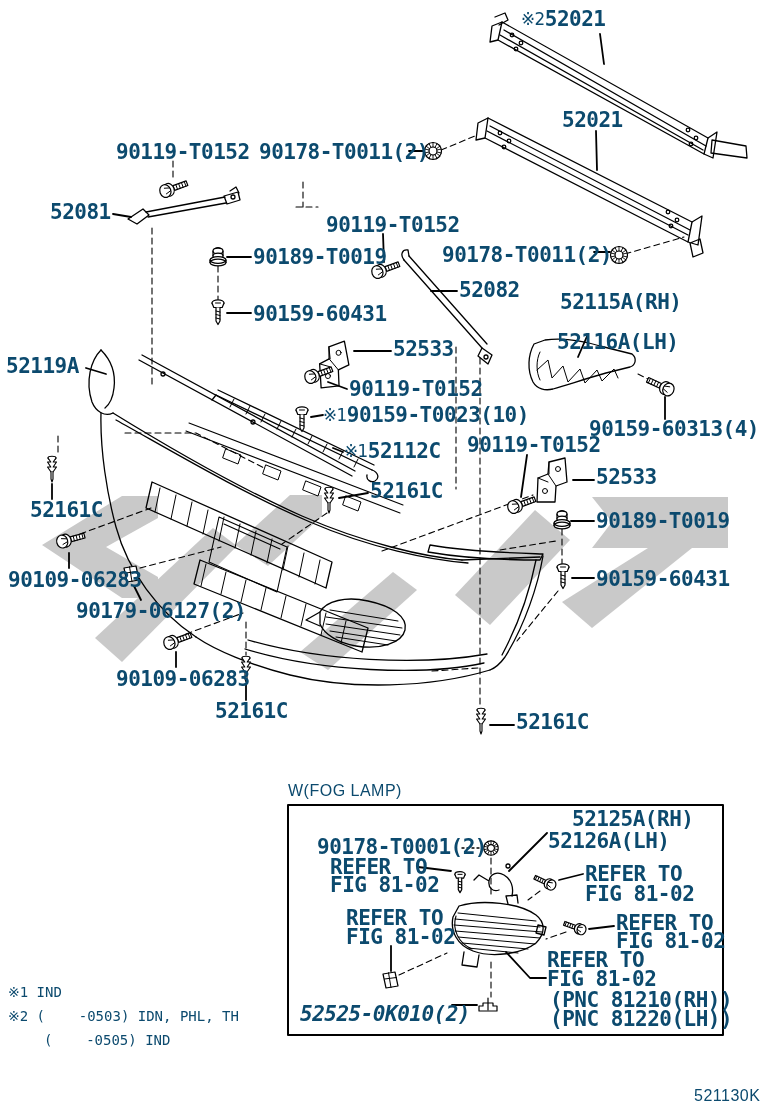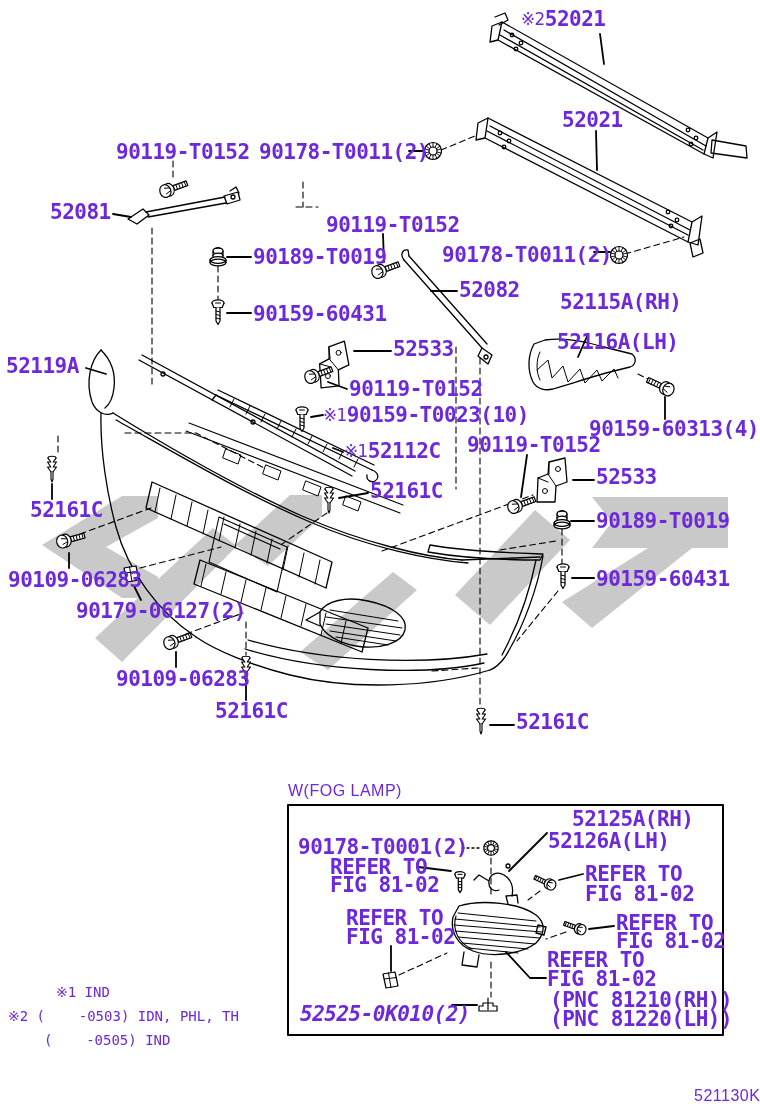--- a/index.html
+++ b/index.html
@@ -1,20 +1,20 @@
 <!DOCTYPE html>
 <html><head>
 <meta charset="utf-8">
 <style>
   html,body{margin:0;padding:0;background:#fff;}
   #page{position:relative;width:760px;height:1112px;background:#ffffff;overflow:hidden;
         font-family:"DejaVu Sans Mono","DejaVu Sans",monospace;}
   #art{position:absolute;left:0;top:0;}
   #labels-layer{position:absolute;left:0;top:0;width:760px;height:1112px;}
-  .lbl{position:absolute;white-space:pre;color:#6d28d9;line-height:1;}
+  .lbl{position:absolute;white-space:pre;color:#0c4a6e;line-height:1;}
   .lbl.lg{font-size:21px;font-weight:bold;letter-spacing:-0.5px;}
   .lbl.md{font-size:21px;font-weight:bold;letter-spacing:-0.5px;}
   .lbl.note{font-size:14px;font-weight:normal;letter-spacing:0;}
   .lbl.plain{font-family:"Liberation Sans","DejaVu Sans",sans-serif;font-size:16px;letter-spacing:0.5px;}
   .lbl .pfx{font-family:"DejaVu Sans",sans-serif;font-weight:normal;font-size:0.80em;vertical-align:1px;}
   svg *{vector-effect:non-scaling-stroke;}
 </style>
 </head>
 <body>
 
@@ -306,33 +306,33 @@
       <div class="lbl md" style="left: 596px; top: 511px;"><span>90189-T0019</span></div>
       <div class="lbl md" style="left: 8px; top: 570px;"><span>90109-06283</span></div>
       <div class="lbl md" style="left: 596px; top: 569px;"><span>90159-60431</span></div>
       <div class="lbl md" style="left: 76px; top: 601px;"><span>90179-06127(2)</span></div>
       <div class="lbl md" style="left: 116px; top: 669px;"><span>90109-06283</span></div>
       <div class="lbl lg" style="left: 215px; top: 701px;"><span>52161C</span></div>
       <div class="lbl lg" style="left: 516px; top: 712px;"><span>52161C</span></div>
       <div class="lbl plain" style="left: 288px; top: 783px;"><span>W(FOG LAMP)</span></div>
       <div class="lbl md" style="left: 550px; top: 809px; margin-left: 22px;"><span>52125A(RH)</span></div>
       <div class="lbl md" style="left: 548px; top: 831px;"><span>52126A(LH)</span></div>
-      <div class="lbl md" style="left: 298px; top: 837px;"><span>90178-T0001(2)</span></div>
+      <div class="lbl md" style="left: 317px; top: 837px;"><span>90178-T0001(2)</span></div>
       <div class="lbl md" style="left: 330px; top: 857px;"><span>REFER TO</span></div>
       <div class="lbl md" style="left: 330px; top: 875px;"><span>FIG 81-02</span></div>
       <div class="lbl md" style="left: 585px; top: 864px;"><span>REFER TO</span></div>
       <div class="lbl md" style="left: 585px; top: 884px;"><span>FIG 81-02</span></div>
       <div class="lbl md" style="left: 346px; top: 908px;"><span>REFER TO</span></div>
       <div class="lbl md" style="left: 346px; top: 927px;"><span>FIG 81-02</span></div>
       <div class="lbl md" style="left: 616px; top: 913px;"><span>REFER TO</span></div>
       <div class="lbl md" style="left: 616px; top: 931px;"><span>FIG 81-02</span></div>
       <div class="lbl md" style="left: 547px; top: 950px;"><span>REFER TO</span></div>
       <div class="lbl md" style="left: 547px; top: 969px;"><span>FIG 81-02</span></div>
       <div class="lbl md" style="left: 550px; top: 990px;"><span>(PNC 81210(RH))</span></div>
       <div class="lbl md" style="left: 550px; top: 1009px;"><span>(PNC 81220(LH))</span></div>
       <div class="lbl md" style="left: 300px; top: 1004px; font-style: italic;"><span>52525-0K010(2)</span></div>
-      <div class="lbl note" style="left: 8px; top: 985px; margin-left: 48px;"><span>※1 IND</span></div>
+      <div class="lbl note" style="left: 8px; top: 985px;"><span>※1 IND</span></div>
       <div class="lbl note" style="left: 8px; top: 1009px;"><span>※2 (    -0503) IDN, PHL, TH</span></div>
       <div class="lbl note" style="left: 44px; top: 1033px;"><span>(    -0505) IND</span></div>
       <div class="lbl plain" style="left: 694px; top: 1088px;"><span>521130K</span></div>
     </div>
 
 </div>
 
 </body></html>

